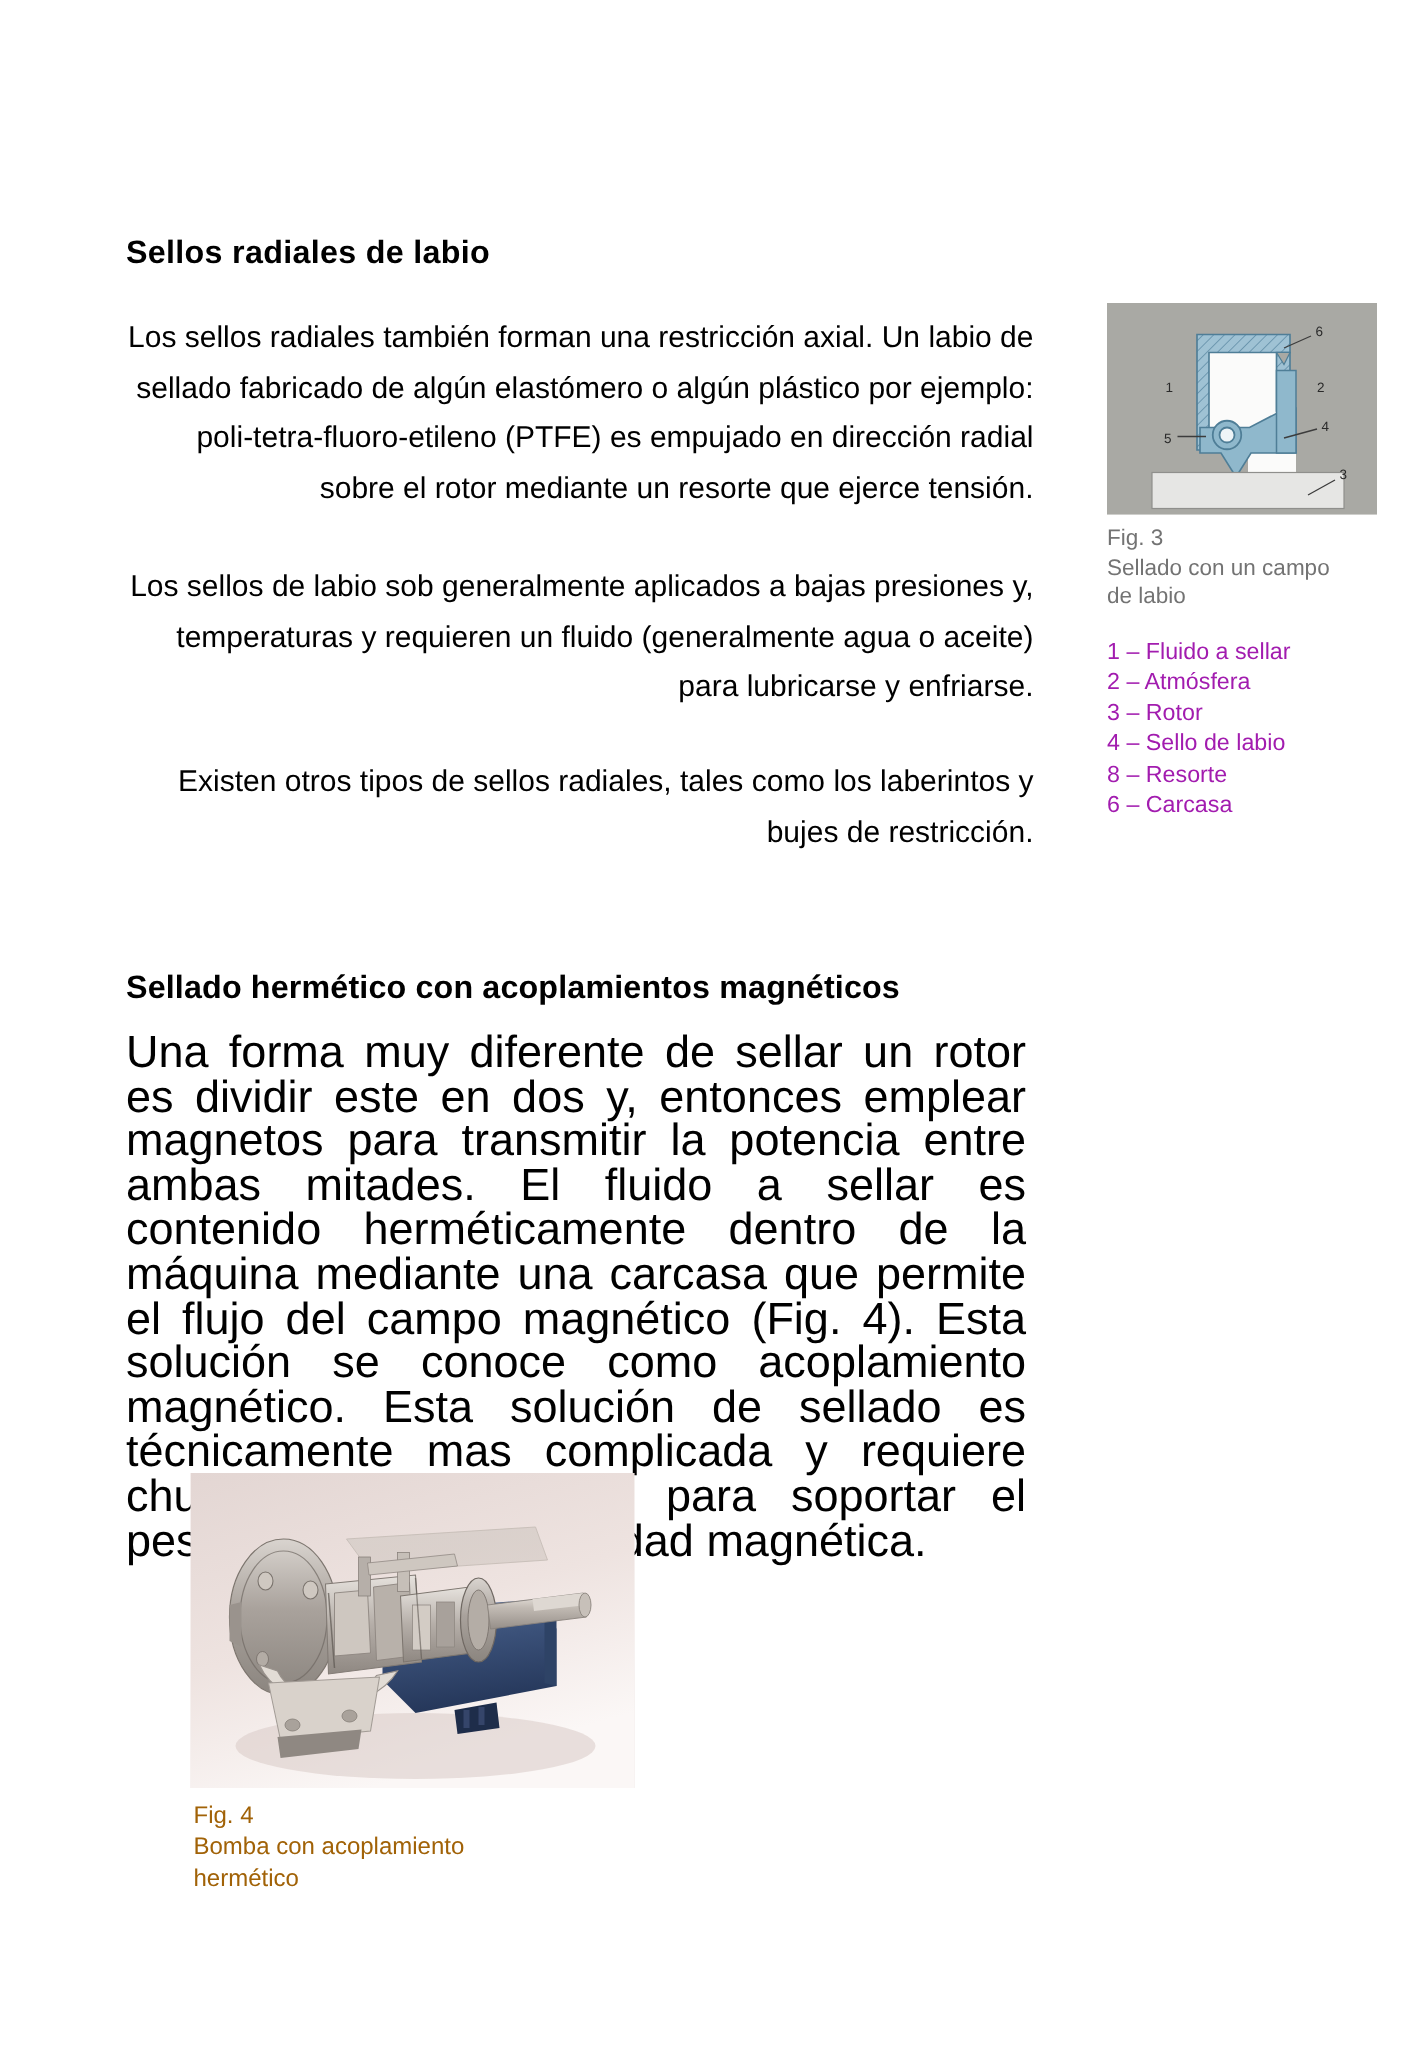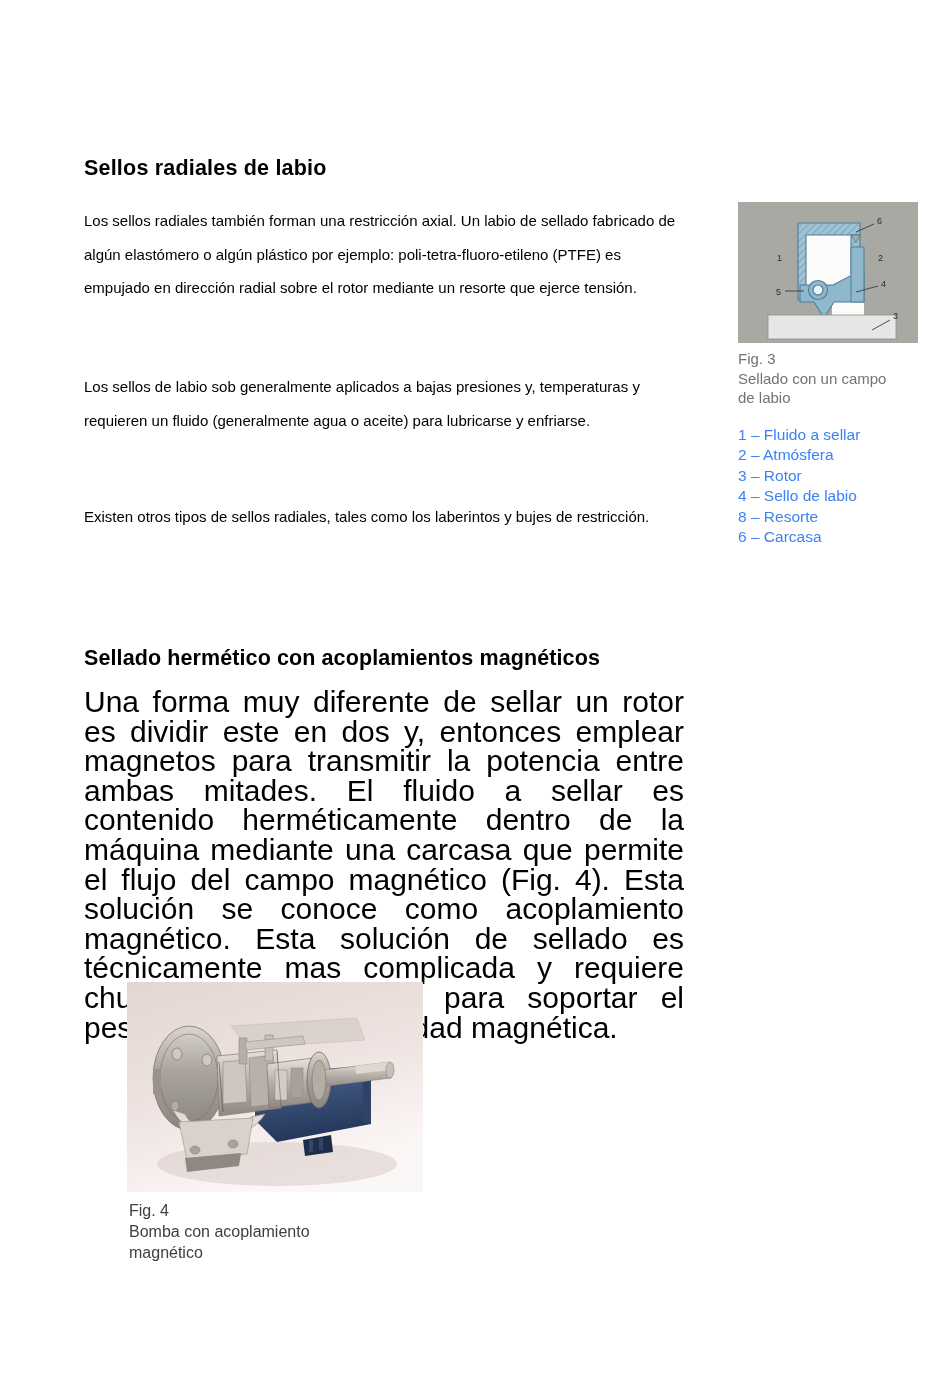--- a/index.html
+++ b/index.html
@@ -34,23 +34,23 @@
     font-weight: bold;
     letter-spacing: 0.2px;
     line-height: 1.2;
   }
 
   
   .col-left {
     position: absolute;
     left: 84px;
     width: 605px;
-    font-size: 15px;
+    font-size: 20px;
     line-height: 33.5px;
-    text-align: left;
+    text-align: right;
   }
   #para-1 { top: 189px; }
   #para-2 { top: 355px; }
   #para-3 { top: 485px; }
 
   
   .fig3-block {
     position: absolute;
     left: 698px;
     top: 186px;
@@ -68,21 +68,21 @@
   .fig3-caption {
     margin-top: 6px;
     font-size: 15px;
     line-height: 19.5px;
     color: #737373;
   }
   .fig3-legend {
     margin-top: 17px;
     font-size: 15.5px;
     line-height: 20.5px;
-    color: #3b82f6;
+    color: #a21caf;
   }
   .fig3-legend div { white-space: nowrap; }
 
   
   .heading-2 {
     position: absolute;
     left: 84px;
     top: 628px;
     width: 610px;
     font-size: 21.5px;
@@ -115,21 +115,21 @@
     overflow: hidden;
     background: #efe5e3;
   }
   .fig4-svg { display: block; width: 296px; height: 210px; }
 
   .fig4-caption {
     margin-top: 8px;
     margin-left: 2px;
     font-size: 16px;
     line-height: 21px;
-    color: #404040;
+    color: #a16207;
   }
 </style>
 </head>
 <body>
 
 <div class="page">
 
   <h1 class="heading-1">Sellos radiales de labio</h1>
 
   <p class="col-left" id="para-1">Los sellos radiales también forman una restricción axial. Un labio de sellado fabricado de algún elastómero o algún plástico por ejemplo: poli-tetra-fluoro-etileno (PTFE) es empujado en dirección radial sobre el rotor mediante un resorte que ejerce tensión.</p>
@@ -286,18 +286,18 @@
         <path d="M58 176 L60 190 L112 184 L114 171 Z" fill="#8f8882"></path>
 
         <path d="M92 80 L96 130" stroke="#5d5751" stroke-width="1" opacity="0.7"></path>
         <path d="M150 70 L154 124" stroke="#5d5751" stroke-width="0.9" opacity="0.6"></path>
       </svg>
     </div>
 
     <figcaption class="fig4-caption">
       <div>Fig. 4</div>
       <div>Bomba con acoplamiento</div>
-      <div>magnético</div>
+      <div>hermético</div>
     </figcaption>
 
   </figure>
 
 </div>
 
 </body></html>

